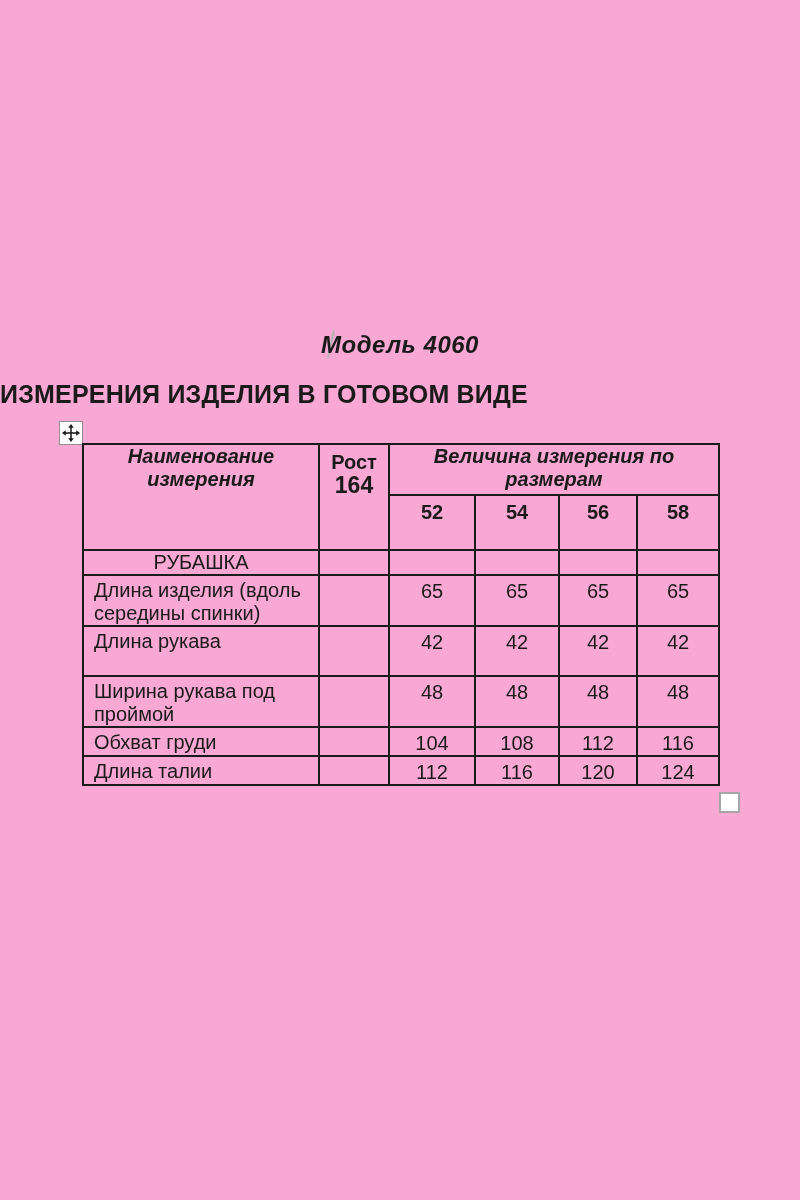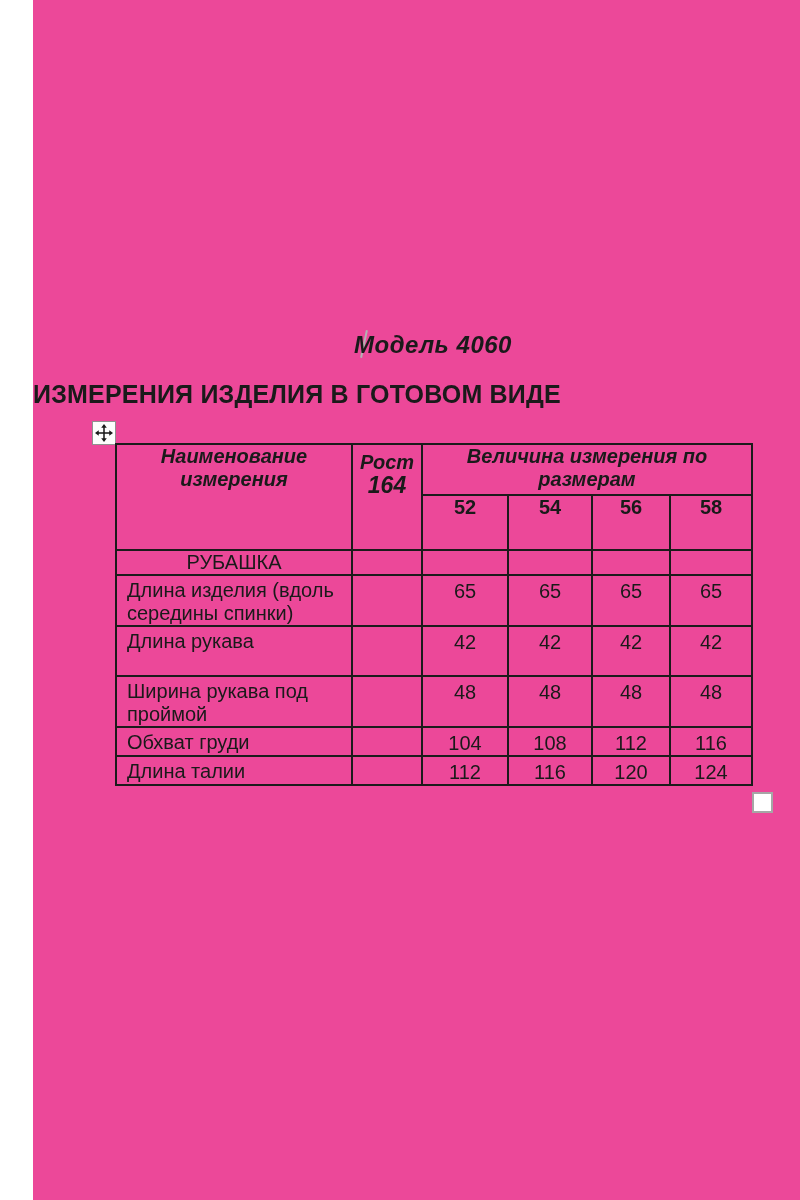--- a/index.html
+++ b/index.html
@@ -4,21 +4,21 @@
 <style>
   * { margin: 0; padding: 0; box-sizing: border-box; }
   html, body { background: #ffffff; }
   body {
     width: 800px; height: 1200px;
     position: relative;
     font-family: "Liberation Sans", "DejaVu Sans", sans-serif;
     color: #1a1a1a;
     overflow: hidden;
   }
-  .page { position: absolute; inset: 0; background: #ec4899; margin-left: 33px; }
+  .page { position: absolute; inset: 0; background: #f9a8d4; }
 
   .doc-title {
     position: absolute; top: 331px; left: 0; width: 800px;
     text-align: center;
     font-size: 24px; font-weight: bold; font-style: italic;
     letter-spacing: 0.5px;
   }
   .caret-mark {
     position: absolute; top: 330px; left: 330px;
     width: 2px; height: 28px; background: #b3b3b3;
@@ -65,33 +65,34 @@
   tr.rb3 td { height: 49px; }
   tr.rb4 td { height: 25px; }
   tr.rb5 td { height: 22px; }
 
   td.h-name {
     vertical-align: middle; text-align: center;
     font-weight: bold; font-style: italic;
     line-height: 26px; padding-bottom: 28px;
   }
   td.h-rost {
-    text-align: center; font-weight: bold; font-style: italic;
+    text-align: center; font-weight: bold; 
     padding-top: 6px;
   }
   .rost-label { font-size: 20px; line-height: 22px; }
   .rost-value { font-size: 23px; line-height: 25px; }
   td.h-group {
     vertical-align: middle; text-align: center;
     font-weight: bold; font-style: italic;
     line-height: 24px;
   }
   .group-inner { max-width: 252px; margin: 0 auto; }
   td.h-size {
     text-align: center; font-weight: bold;
+    padding-top: 5px;
   }
   td.sec-cell {
     vertical-align: middle; text-align: center;
     line-height: 22px;
   }
   td.name-cell {
     text-align: left;
     padding: 3px 6px 0 10px;
     line-height: 24px;
   }

